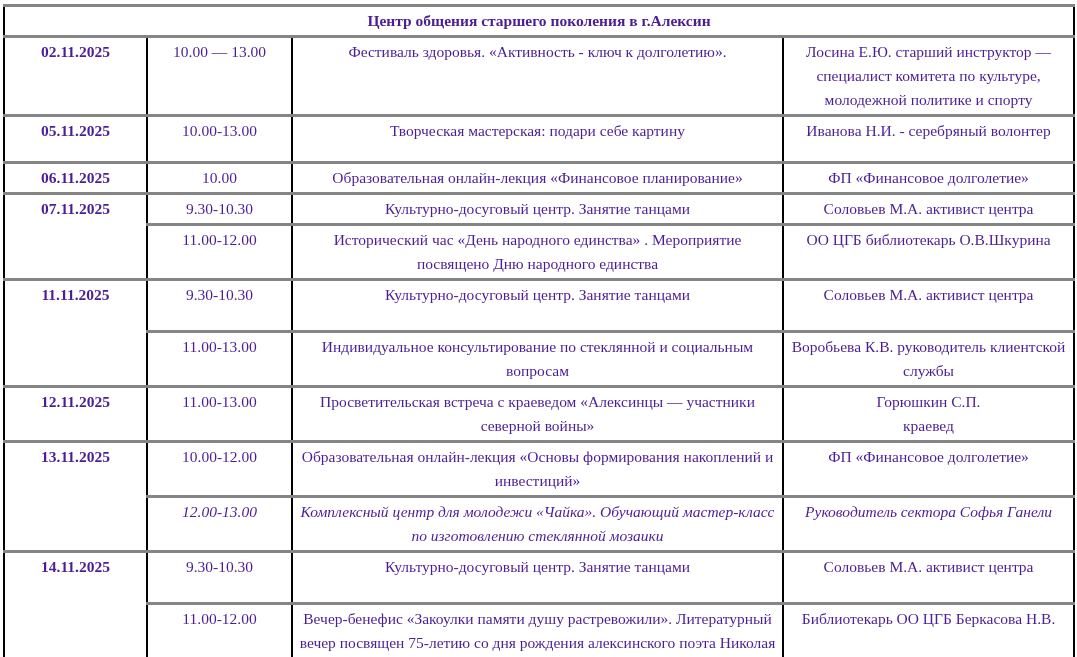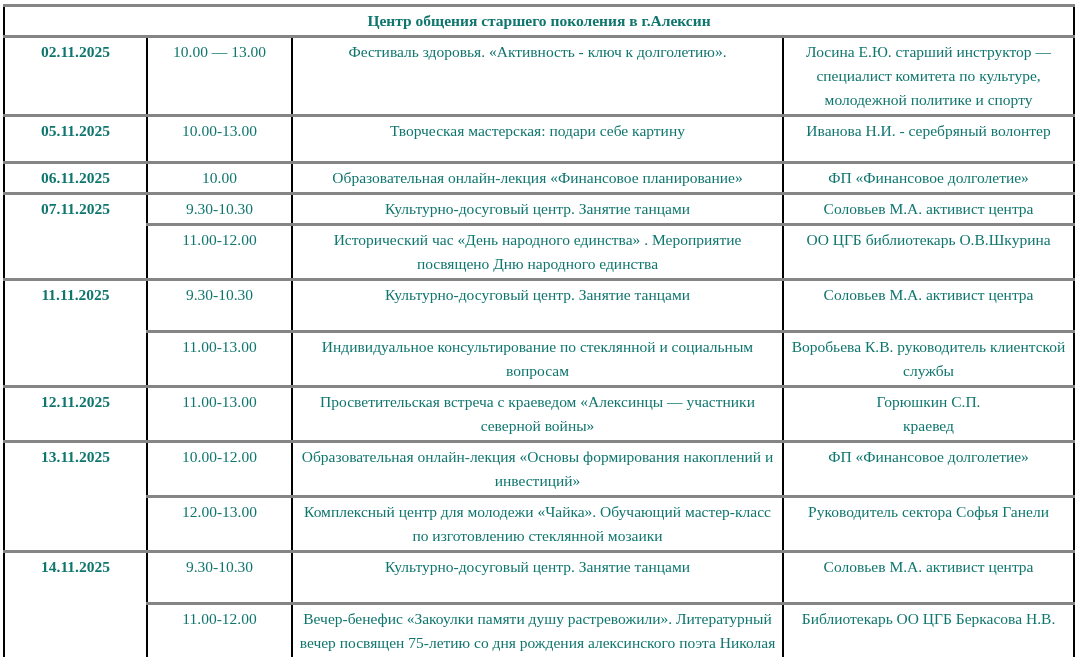--- a/index.html
+++ b/index.html
@@ -19,21 +19,21 @@
   table.schedule td {
     border-left: 2px solid #000000;
     border-right: 2px solid #000000;
     border-top: 3px solid #858585;
     border-bottom: 3px solid #858585;
     vertical-align: top;
     text-align: center;
     font-size: 15.5px;
     line-height: 24px;
     padding: 2px 6px 2px 6px;
-    color: #0f766e;
+    color: #4c1d95;
     overflow: hidden;
     word-wrap: break-word;
   }
   td.title-cell {
     font-weight: bold;
     font-size: 17.5px;
     line-height: 25px;
     padding-top: 1px;
   }
   td.date-cell {
@@ -104,21 +104,21 @@
         <td class="event-cell">Просветительская встреча с краеведом «Алексинцы — участники северной войны»</td>
         <td class="person-cell">Горюшкин С.П.
 краевед</td>
       </tr>
       <tr style="height: 49px; padding-left: 15px;">
         <td class="date-cell" rowspan="2">13.11.2025</td>
         <td class="time-cell">10.00-12.00</td>
         <td class="event-cell">Образовательная онлайн-лекция «Основы формирования накоплений и инвестиций»</td>
         <td class="person-cell">ФП «Финансовое долголетие»</td>
       </tr>
-      <tr style="height: 47px;">
+      <tr style="height: 47px; font-style: italic;">
         <td class="time-cell">12.00-13.00</td>
         <td class="event-cell">Комплексный центр для молодежи «Чайка». Обучающий мастер-класс по изготовлению стеклянной мозаики</td>
         <td class="person-cell">Руководитель сектора Софья Ганели</td>
       </tr>
       <tr style="height: 52px;">
         <td class="date-cell" rowspan="2">14.11.2025</td>
         <td class="time-cell">9.30-10.30</td>
         <td class="event-cell">Культурно-досуговый центр. Занятие танцами</td>
         <td class="person-cell">Соловьев М.А. активист центра</td>
       </tr>

